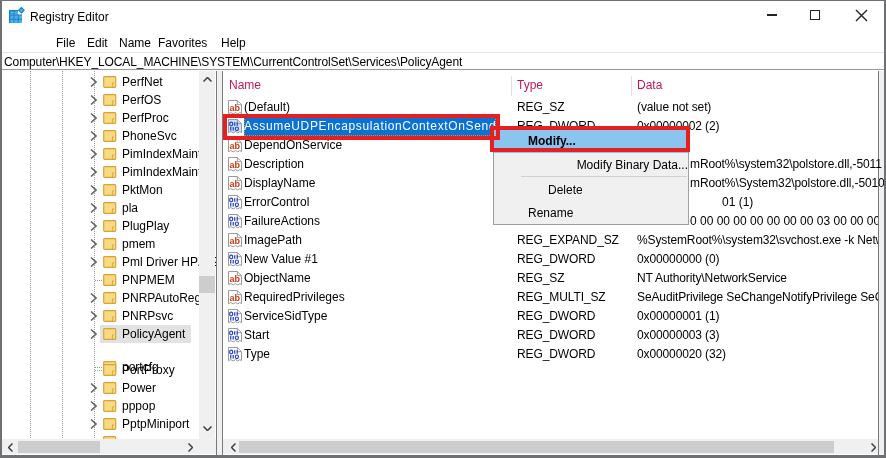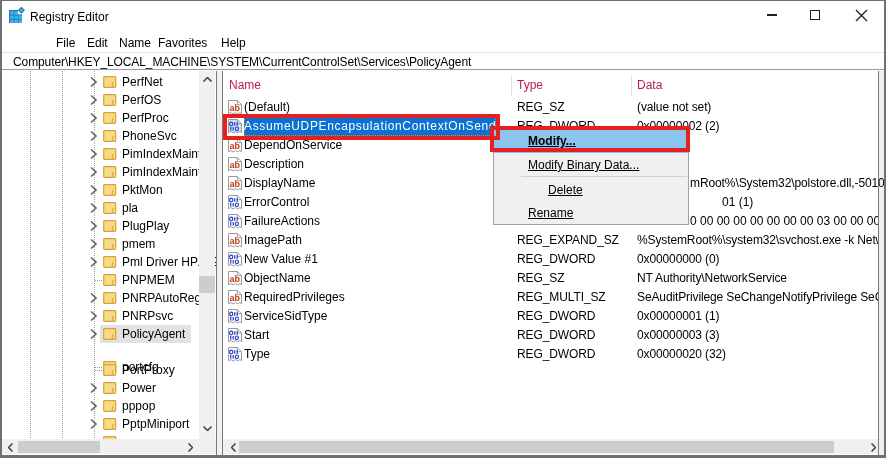--- a/index.html
+++ b/index.html
@@ -2,21 +2,21 @@
 <html><head><meta charset="utf-8"><style>
 html,body{margin:0;padding:0;}
 body{font-family:"Liberation Sans",sans-serif;font-size:12px;color:#000;}
 #win{position:relative;width:886px;height:458px;background:#fff;overflow:hidden;}
 .abs{position:absolute;}
 
 #title{left:30px;top:10px;}
 
 .mi{position:absolute;top:36px;margin-left:47px;}
 
-#addr{letter-spacing:-0.1px;left:0;top:52px;width:886px;height:18px;border-top:1px solid #e4e4e4;border-bottom:1px solid #9b9b9b;background:#fff;line-height:18px;padding-left:13px;box-sizing:border-box;}
+#addr{letter-spacing:-0.1px;left:0;top:52px;width:886px;height:18px;border-top:1px solid #e4e4e4;border-bottom:1px solid #9b9b9b;background:#fff;line-height:18px;padding-left:4px;box-sizing:border-box;}
 
 #content{left:0;top:71px;width:886px;height:384px;background:#f0f0f0;}
 #lpanel{position:absolute;left:2px;top:0;width:215px;height:384px;background:#fff;border-right:1px solid #777b80;box-sizing:border-box;overflow:hidden;}
 #rpanel{position:absolute;left:222px;top:0;width:657px;height:384px;background:#fff;border-left:1px solid #777b80;border-right:1px solid #777b80;box-sizing:border-box;overflow:hidden;}
 .dotv{position:absolute;width:1px;background-image:repeating-linear-gradient(to bottom,#9a9a9a 0 1px,transparent 1px 2px);}
 .doth{position:absolute;height:1px;background-image:repeating-linear-gradient(to right,#9a9a9a 0 1px,transparent 1px 2px);}
 .trow{position:absolute;left:0;height:18px;line-height:18px;white-space:nowrap;}
 .chev{position:absolute;left:88px;top:3px;}
 .tlabel{position:absolute;left:120px;top:0;}
 .fold{position:absolute;left:101px;top:3px;}
@@ -27,21 +27,21 @@
 .hdr{position:absolute;top:0;height:28px;line-height:28px;color:#be185d;}
 .hsep{position:absolute;top:5px;height:20px;width:1px;background:#e0e0e0;}
 .rrow{position:absolute;height:19px;line-height:19px;white-space:nowrap;}
 .rname{position:absolute;left:21px;top:0;}
 .rtype{position:absolute;left:294px;top:0;letter-spacing:-0.1px;}
 .rdata{position:absolute;left:414px;top:0;letter-spacing:-0.12px;}
 .ricon{position:absolute;left:5px;top:2px;}
 
 #menu{left:493px;top:128px;width:196px;height:97px;background:#f0f0f0;border:1px solid #a0a0a0;box-sizing:border-box;}
 .mitem{position:absolute;left:0;width:100%;height:22px;line-height:22px;}
-.mtext{padding-left:34px;text-decoration:underline;}
+.mtext{padding-left:34px;}
 
 .redbox{position:absolute;border:4px solid #e62020;box-sizing:border-box;}
 svg{display:block;}
 </style></head><body>
 <div id="win">
   <div class="abs" style="left:0;top:0;width:886px;height:1px;background:#6e7072;z-index:50;"></div>
   <div class="abs" style="left:0;top:0;width:2px;height:458px;background:#6e7072;z-index:50;"></div>
   <div class="abs" style="left:884px;top:0;width:2px;height:458px;background:#6e7072;z-index:50;"></div>
   <div class="abs" style="left:0;top:455px;width:886px;height:3px;background:#6e7072;z-index:50;"></div>
 
@@ -486,31 +486,32 @@
           <path d="M0.5 0.5 L4.5 4.5 L0.5 8.5" fill="none" stroke="#3f3f3f" stroke-width="1.5"></path>
         </svg>
       <div class="thumb" style="left:16px;top:369.5px;width:595px;height:12.5px;"></div>
     </div>
   </div>
 
   <div class="abs" id="menu">
     <div class="mitem" style="top:0;height:24px;line-height:24px;background:#8cc4f0;">
         <div class="mtext" style="font-weight:bold;">Modify...</div>
       </div>
-    <div class="mitem" style="top:25px;">
+    <div class="mitem" style="top:25px;text-align:right;">
         <div class="mtext">Modify Binary Data...</div>
       </div>
     <div class="abs" style="left:27px;top:47px;width:166px;height:1px;background:#d0d0d0;"></div>
     <div class="mitem" style="top:50px;padding-left:20px;">
         <div class="mtext">Delete</div>
       </div>
     <div class="mitem" style="top:73px;">
         <div class="mtext">Rename</div>
       </div>
   </div>
 
+  <div class="abs" style="left:690px;top:155px;height:19px;line-height:19px;white-space:nowrap;letter-spacing:-0.1px;">mRoot%\system32\polstore.dll,-5011</div>
   <div class="abs" style="left:690px;top:174px;height:19px;line-height:19px;white-space:nowrap;letter-spacing:-0.1px;">mRoot%\System32\polstore.dll,-5010</div>
   <div class="abs" style="left:690px;top:193px;height:19px;line-height:19px;white-space:nowrap;margin-left:32px;">01 (1)</div>
   <div class="abs" style="left:690px;top:212px;height:19px;line-height:19px;white-space:nowrap;width:188px;overflow:hidden;">0 00 00 00 00 00 00 00 03 00 00 00 1</div>
 
   <div class="redbox" style="left:223px;top:114px;width:277px;height:26px;"></div>
   <div class="redbox" style="left:490px;top:125.5px;width:200px;height:26px;"></div>
 </div>
 
 </body></html>

